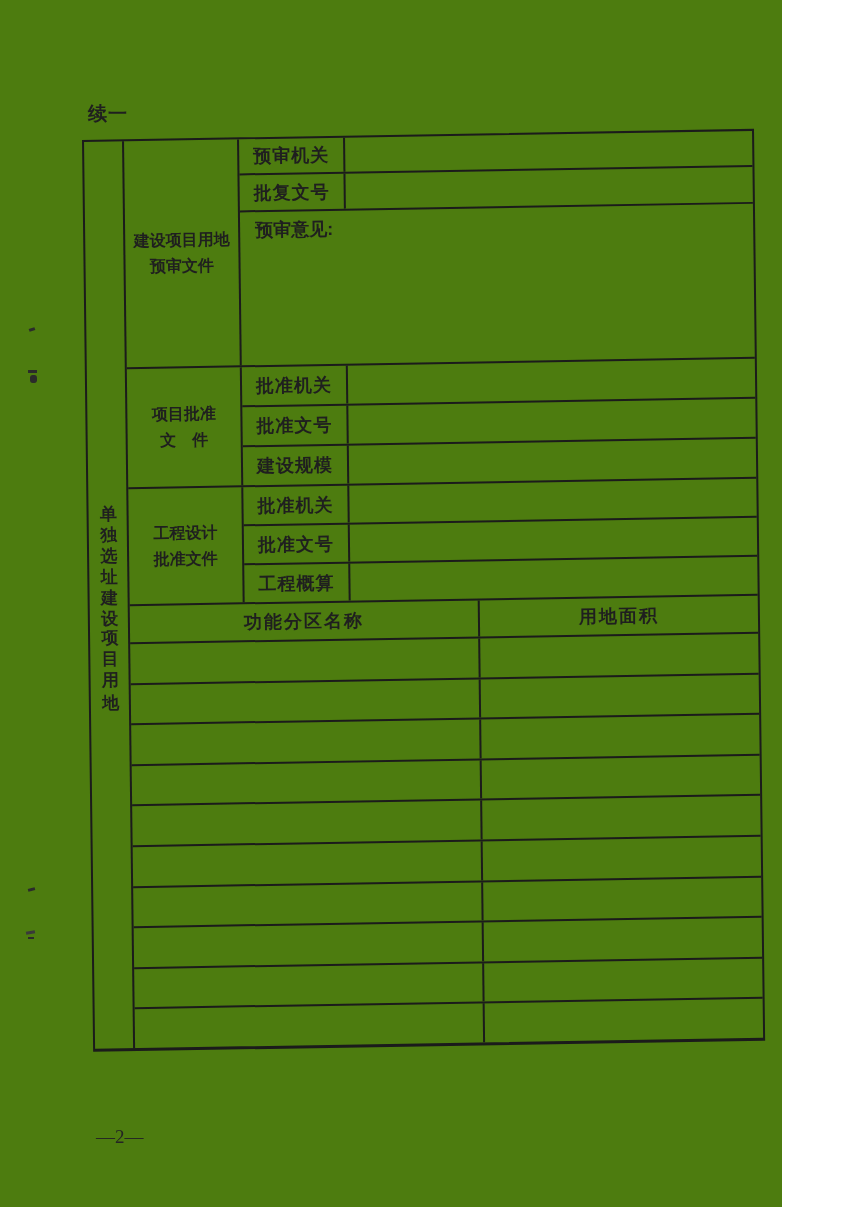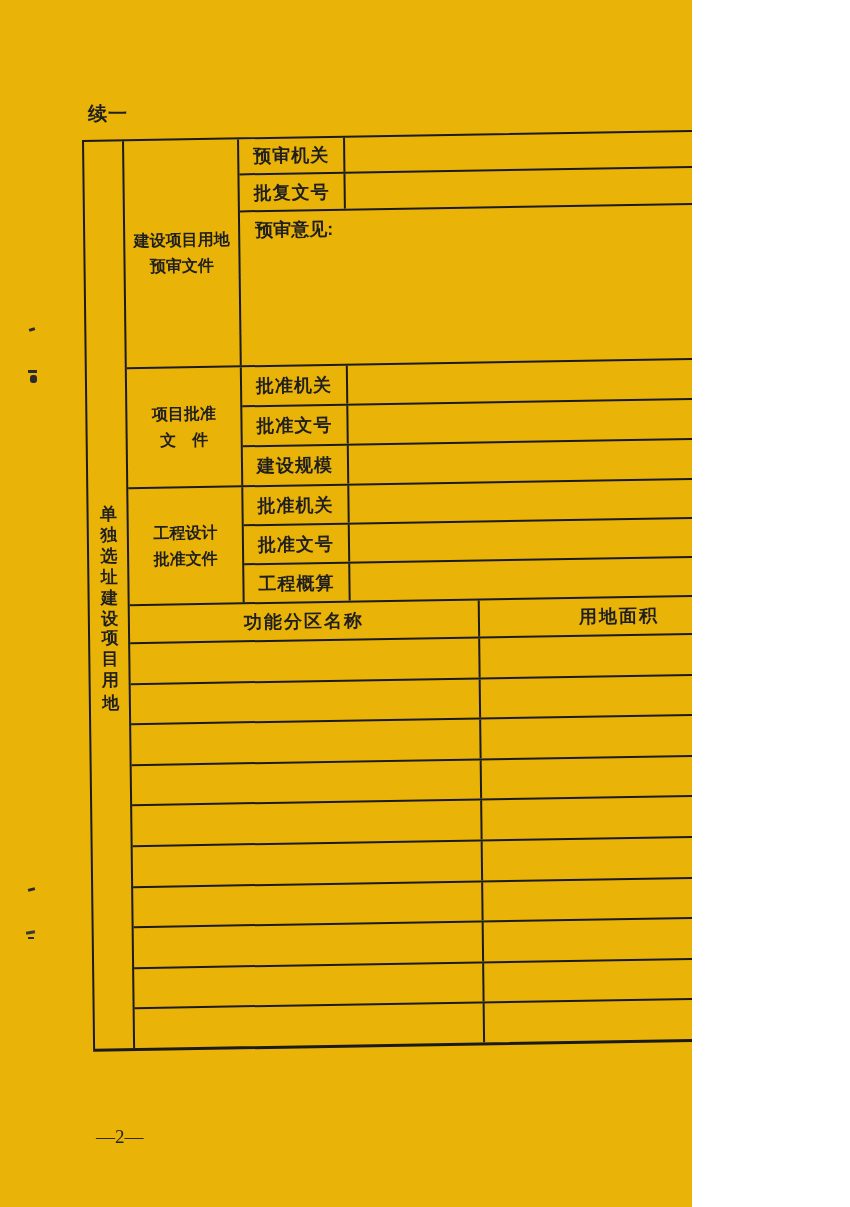--- a/index.html
+++ b/index.html
@@ -1,21 +1,21 @@
 <!DOCTYPE html>
 <html><head>
 <meta charset="utf-8">
 <style>
   * { box-sizing: border-box; margin: 0; padding: 0; }
   html, body { background: #ffffff; }
   .page {
     position: relative;
-    width: 692px;
+    width: 782px;
     height: 1207px;
-    background: #eab308;
+    background: #4d7c0f;
     font-family: "Liberation Sans", sans-serif;
     color: #1f1f1f;
     overflow: hidden;
   }
   .cont-label {
     position: absolute;
     left: 88px;
     top: 101px;
     font-size: 19px;
     font-weight: bold;

